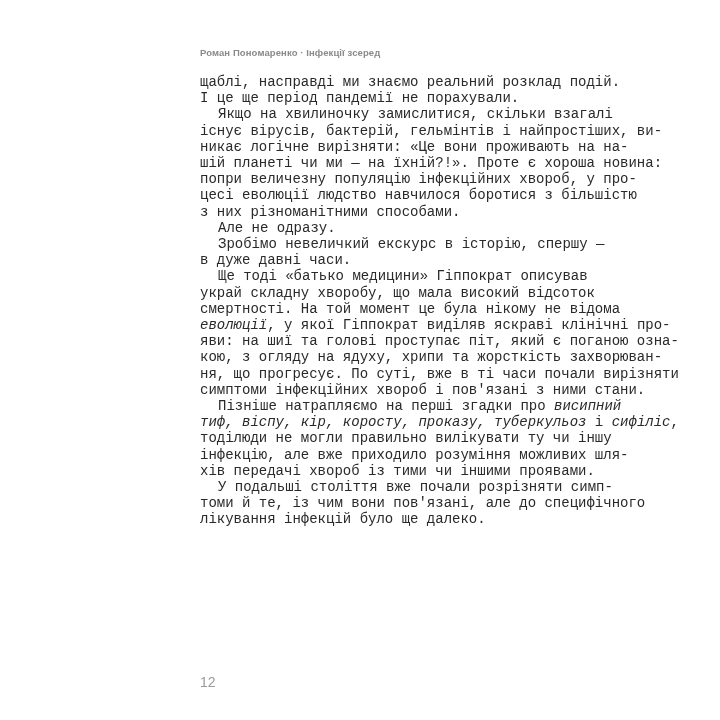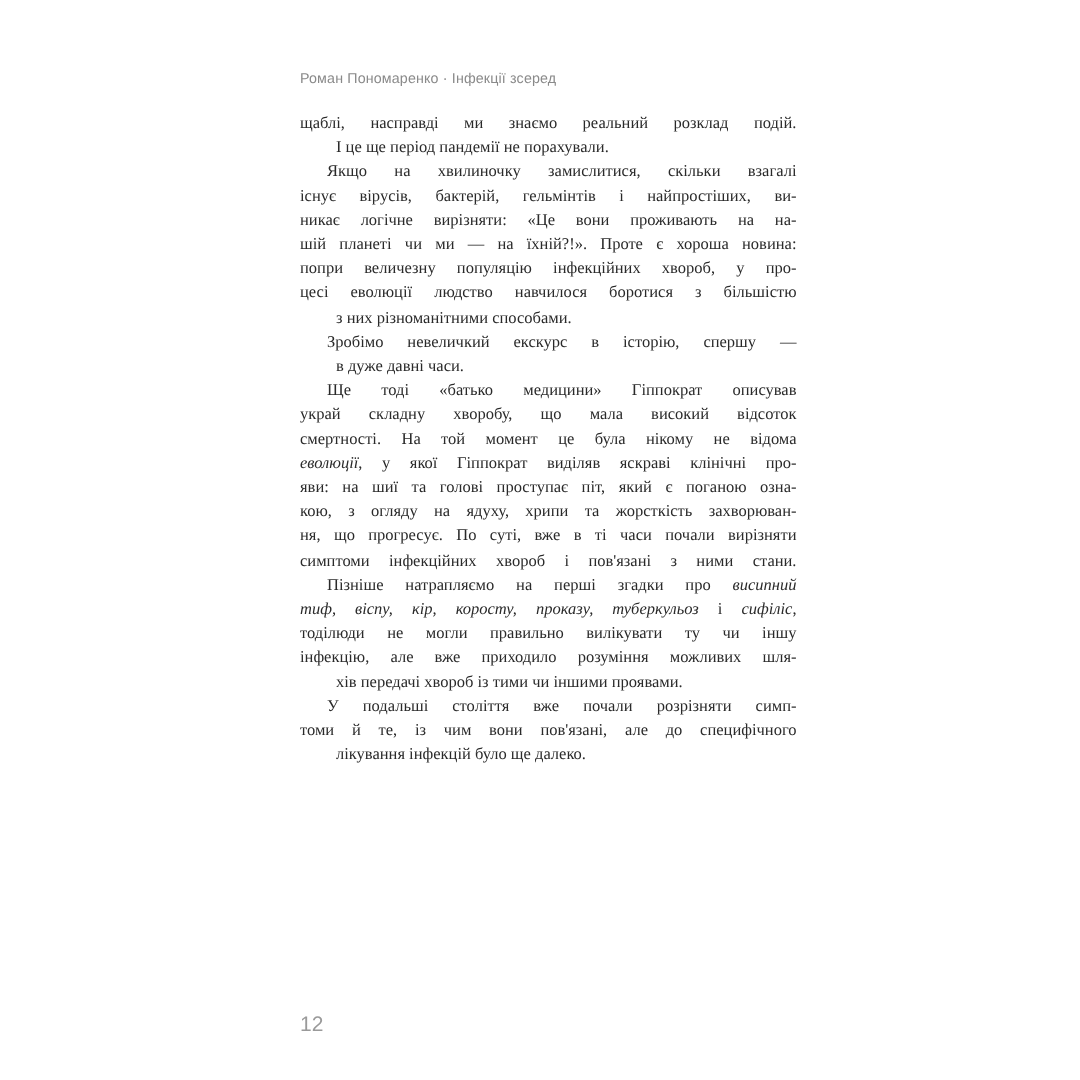--- a/index.html
+++ b/index.html
@@ -3,30 +3,30 @@
 <meta charset="utf-8">
 <style>
   html, body { margin: 0; padding: 0; background: #ffffff; }
   body { width: 720px; height: 720px; position: relative; overflow: hidden; }
   .page {
     position: absolute; left: 0; top: 0; width: 720px; height: 720px; background: #ffffff;
   }
   .running-head {
     position: absolute; left: 200px; top: 47px;
     font-family: "Liberation Sans", sans-serif; font-size: 9.5px; color: #8a8a8a;
-    letter-spacing: 0.1px; white-space: nowrap;
+    letter-spacing: 0.1px; white-space: nowrap; font-weight: bold;
   }
   .body-text {
     position: absolute; left: 200px; top: 74px; width: 331px;
-    font-family: Liberation Serif, serif; font-size: 11px; line-height: 16.2px;
+    font-family: Liberation Mono, monospace; font-size: 14px; line-height: 16.2px;
     color: #2a2a2a; text-align: justify; hyphens: manual;
   }
   .body-text p { margin: 0; text-indent: 0; }
   .body-text .line { display: block; text-align: justify; text-align-last: justify; white-space: nowrap; }
-  .body-text .line.last { text-align-last: left; margin-left: 24px; }
+  .body-text .line.last { text-align-last: left; }
   .body-text .line.indent { padding-left: 18px; }
   .body-text em { font-style: italic; }
   .page-number {
     position: absolute; left: 200px; top: 674px;
     font-family: "Liberation Sans", sans-serif; font-size: 14px; color: #9a9a9a;
   }
 </style>
 </head>
 <body>
 
@@ -43,20 +43,23 @@
         <span class="line last">І це ще період пандемії не порахували.</span>
       </p>
       <p>
         <span class="line indent">Якщо на хвилиночку замислитися, скільки взагалі</span>
         <span class="line">існує вірусів, бактерій, гельмінтів і найпростіших, ви-</span>
         <span class="line">никає логічне вирізняти: «Це вони проживають на на-</span>
         <span class="line">шій планеті чи ми — на їхній?!». Проте є хороша новина:</span>
         <span class="line">попри величезну популяцію інфекційних хвороб, у про-</span>
         <span class="line">цесі еволюції людство навчилося боротися з більшістю</span>
         <span class="line last">з них різноманітними способами.</span>
+      </p>
+      <p>
+        <span class="line indent last">Але не одразу.</span>
       </p>
       <p>
         <span class="line indent">Зробімо невеличкий екскурс в історію, спершу —</span>
         <span class="line last">в дуже давні часи.</span>
       </p>
       <p>
         <span class="line indent">Ще тоді «батько медицини» Гіппократ описував</span>
         <span class="line">украй складну хворобу, що мала високий відсоток</span>
         <span class="line">смертності. На той момент це була нікому не відома</span>
         <span class="line"><em>еволюції</em>, у якої Гіппократ виділяв яскраві клінічні про-</span>

